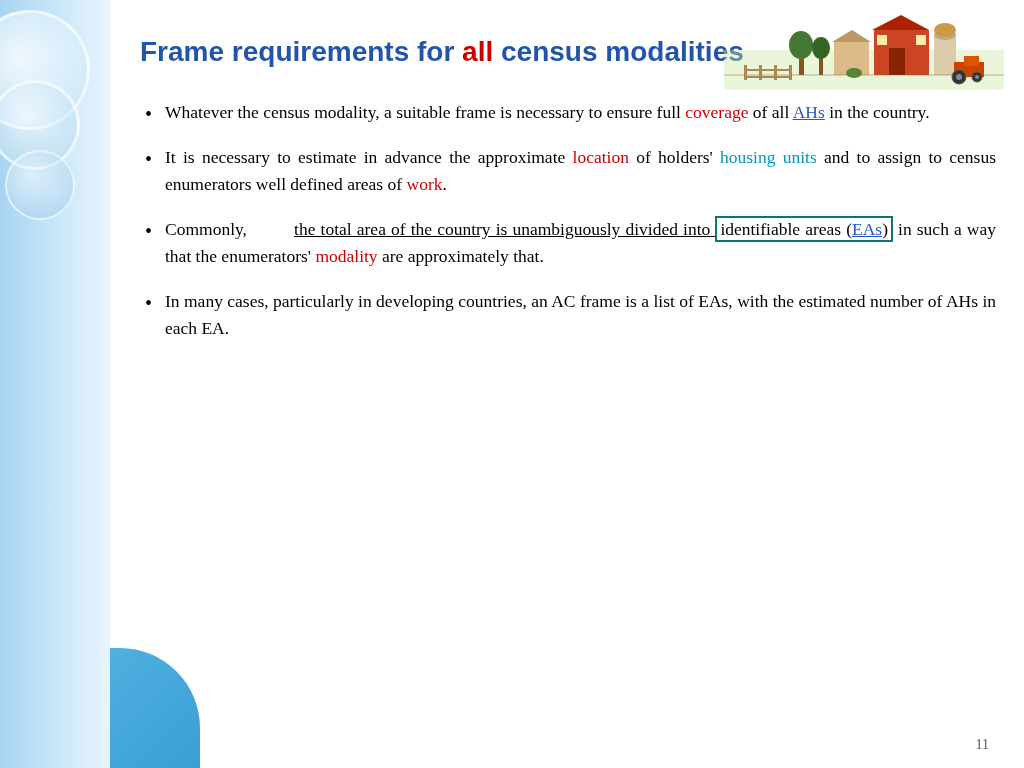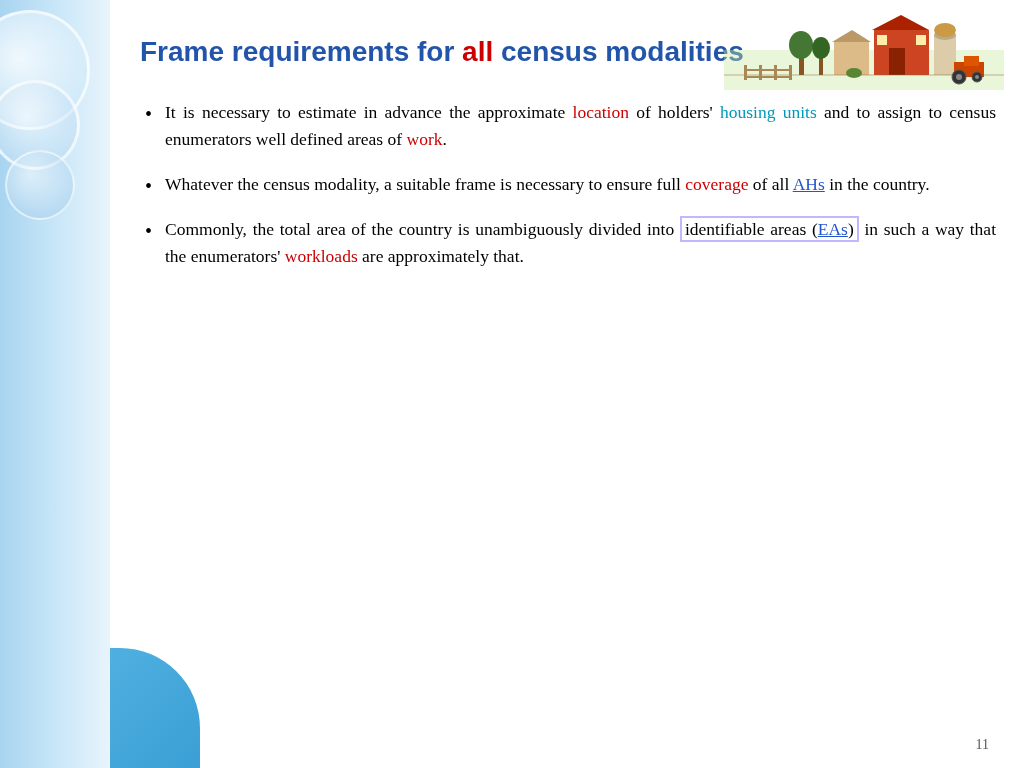--- a/index.html
+++ b/index.html
@@ -144,27 +144,29 @@
     .cyan-text {
       color: #0099bb;
     }
 
     .blue-underline {
       color: #2255cc;
       text-decoration: underline;
     }
 
     .boxed-red {
-      border: 2px solid #c4b5fd;
+      border: 2px solid #0f766e;
       padding: 1px 3px;
       display: inline;
     }
 
     
     .underline-text {
+      text-decoration: underline;
+      margin-left: 42px;
     }
 
     
     .page-number {
       position: absolute;
       bottom: 15px;
       right: 35px;
       font-size: 14px;
       color: #555;
     }
@@ -229,31 +231,34 @@
 
 <div class="main-content">
 
   <div class="slide-title">
     <span>Frame requirements for </span><span class="title-highlight">all</span><span> census  modalities</span>
   </div>
 
   <ul class="bullet-list">
 
     <li>
+      <span>Whatever the census modality, a suitable frame is necessary to ensure full </span><span class="red-text">coverage</span><span> of all </span><span class="blue-underline">AHs</span><span> in the country.</span>
+    </li>
+
+    <li>
       <span>It  is  necessary  to  estimate  in  advance  the  approximate </span><span class="red-text">location</span><span>  of  holders'  </span><span class="cyan-text">housing  units</span><span>  and  to  assign  to  census enumerators  well  defined  areas  of  </span><span class="red-text">work</span><span>.</span>
     </li>
 
     <li>
-      <span>Whatever the census modality, a suitable frame is necessary to ensure full </span><span class="red-text">coverage</span><span> of all </span><span class="blue-underline">AHs</span><span> in the country.</span>
-    </li>
-
-    <li>
-      <span>Commonly,  </span><span class="underline-text">the  total  area  of  the  country  is  unambiguously divided  into  </span><span class="boxed-red">identifiable areas (<span class="blue-underline">EAs</span>)</span><span>  in  such  a  way  that  the enumerators'  </span><span class="red-text">workloads</span><span>  are  approximately  that.</span>
-    </li>
-
+      <span>Commonly,  </span><span class="underline-text">the  total  area  of  the  country  is  unambiguously divided  into  </span><span class="boxed-red">identifiable areas (<span class="blue-underline">EAs</span>)</span><span>  in  such  a  way  that  the enumerators'  </span><span class="red-text">modality</span><span>  are  approximately  that.</span>
+    </li>
+
+    <li>
+      <span>In  many  cases,  particularly  in  developing  countries,  an  AC frame  is  a  list  of  EAs,  with  the  estimated  number  of  AHs  in each  EA.</span>
+    </li>
 
   </ul>
 
 </div>
 
 <div class="page-number">
   <span>11</span>
 </div>
 
 </body></html>

